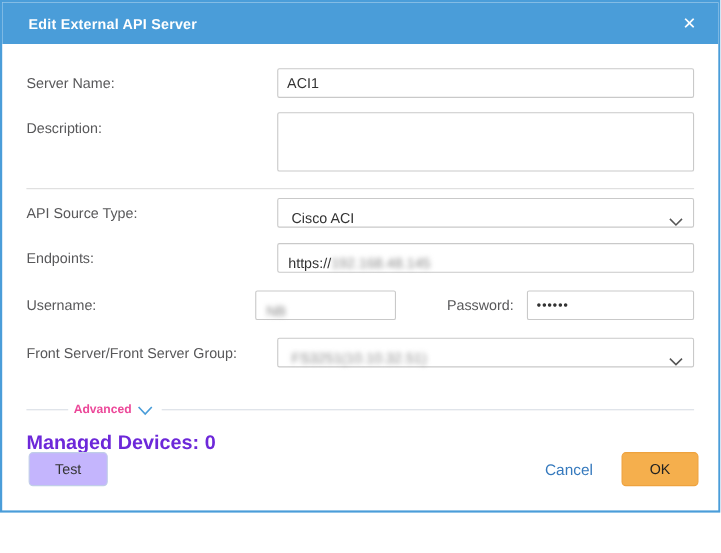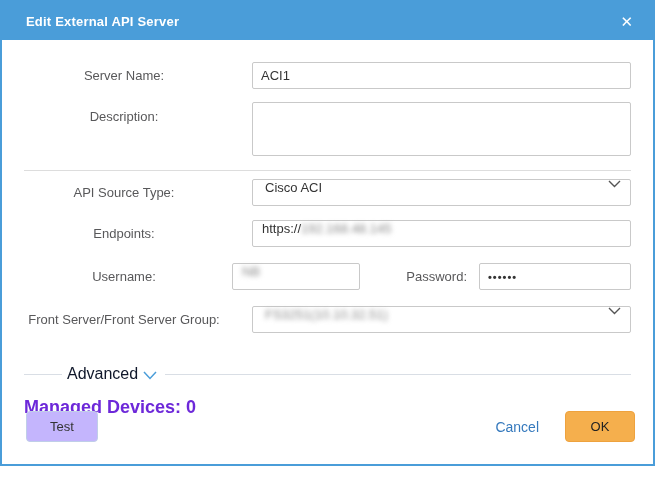--- a/index.html
+++ b/index.html
@@ -39,21 +39,21 @@
   .dialog-body { padding-top: 22px; }
   .row {
     display: flex;
     align-items: center;
     padding: 0 22px;
   }
   .row.top-align { align-items: flex-start; }
   .field-label {
     width: 208px;
     flex-shrink: 0;
-    text-align: center;
+    text-align: left;
     padding-right: 8px;
     color: #58585a;
     font-size: 13px;
   }
   .row.top-align .field-label { padding-top: 7px; }
   .control { flex: 1; min-width: 0; padding-left: 20px; }
   .text-input, textarea.text-area {
     width: 100%;
     height: 27px;
     border: 1px solid #c9c9c9;
@@ -65,21 +65,21 @@
     padding: 0 8px;
     outline: none;
   }
   textarea.text-area {
     height: 54px;
     resize: none;
     padding: 5px 8px;
   }
   .fake-input {
     display: flex;
-    align-items: flex-start;
+    align-items: flex-end;
     width: 100%;
     height: 27px;
     border: 1px solid #c9c9c9;
     border-radius: 2px;
     background: #ffffff;
     font-size: 13px;
     color: #333333;
     padding: 0 9px;
     cursor: default;
   }
@@ -113,23 +113,23 @@
   
   .advanced-row {
     display: flex;
     align-items: center;
     margin: 32px 22px 0 22px;
   }
   .adv-line { height: 1px; background: #d9dee5; }
   .adv-line.short { width: 38px; }
   .adv-line.long { flex: 1; }
   .advanced-label {
-    font-size: 16px;
-    font-weight: normal;
-    color: #0f172a;
+    font-size: 11px;
+    font-weight: bold;
+    color: #ec4899;
     margin: 0 3px 0 5px;
     cursor: pointer;
   }
   .advanced-chevron { margin: 2px 8px 0 2px; cursor: pointer; }
   .managed-devices {
     margin: 14px 22px 0 22px;
     color: #6d28d9;
     font-size: 18px;
     font-weight: bold;
   }

